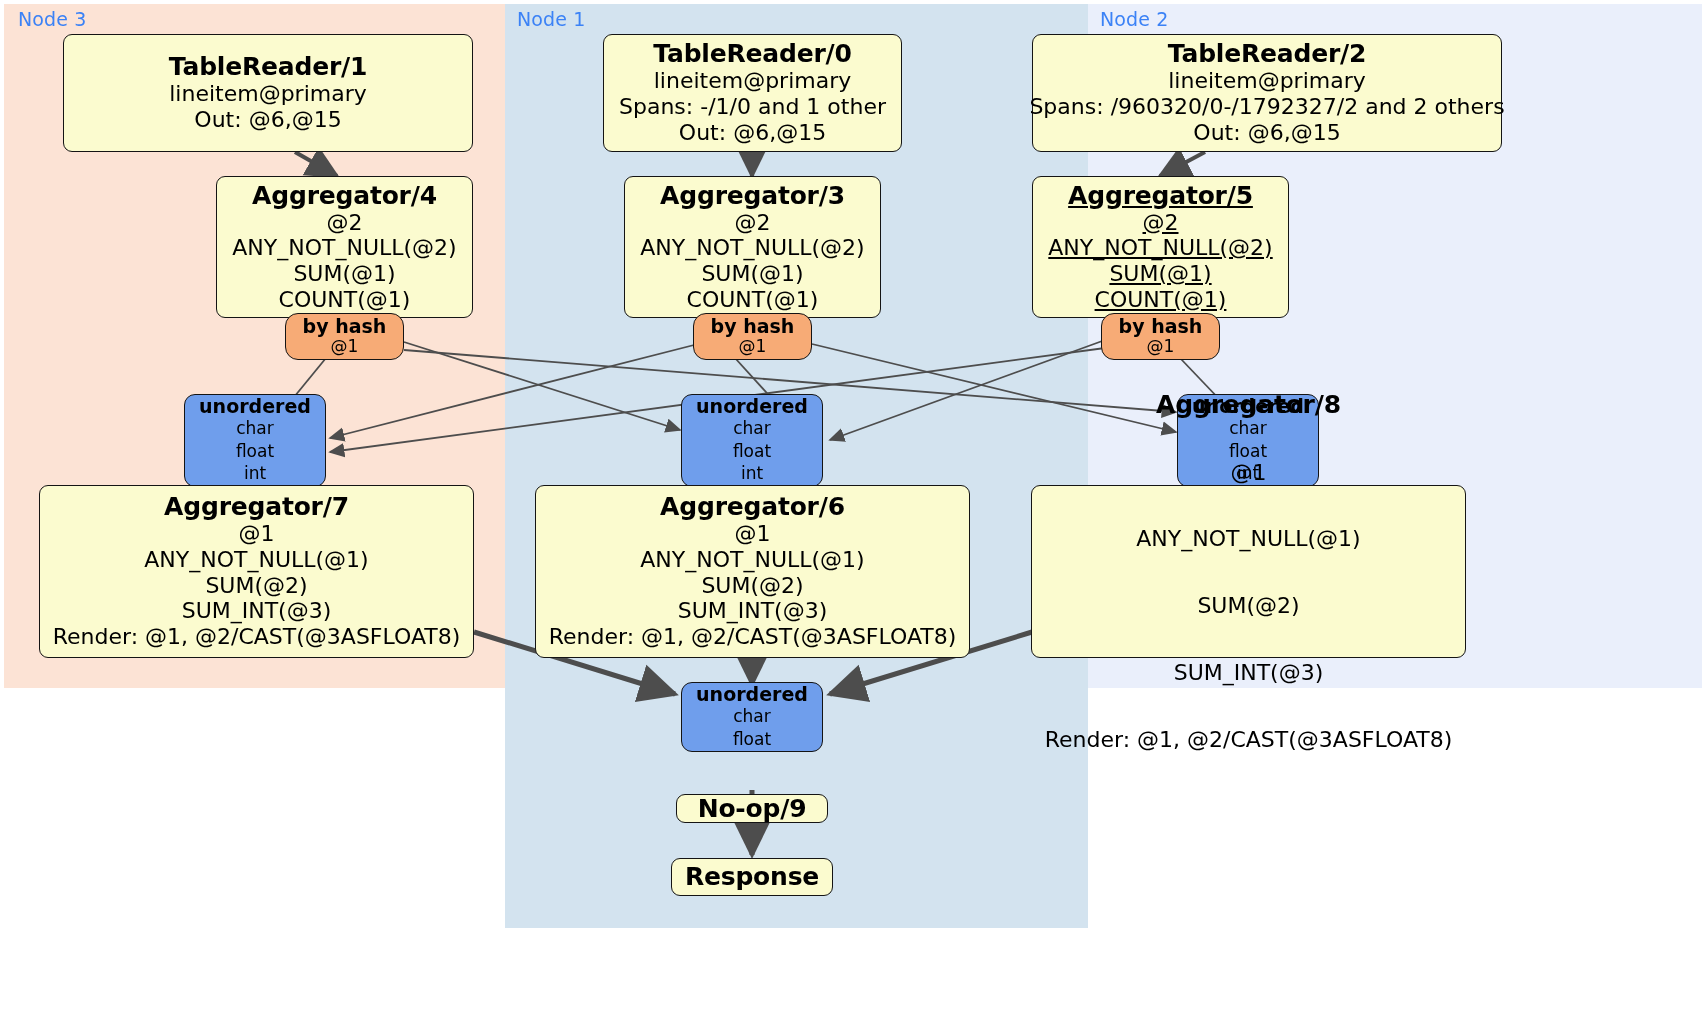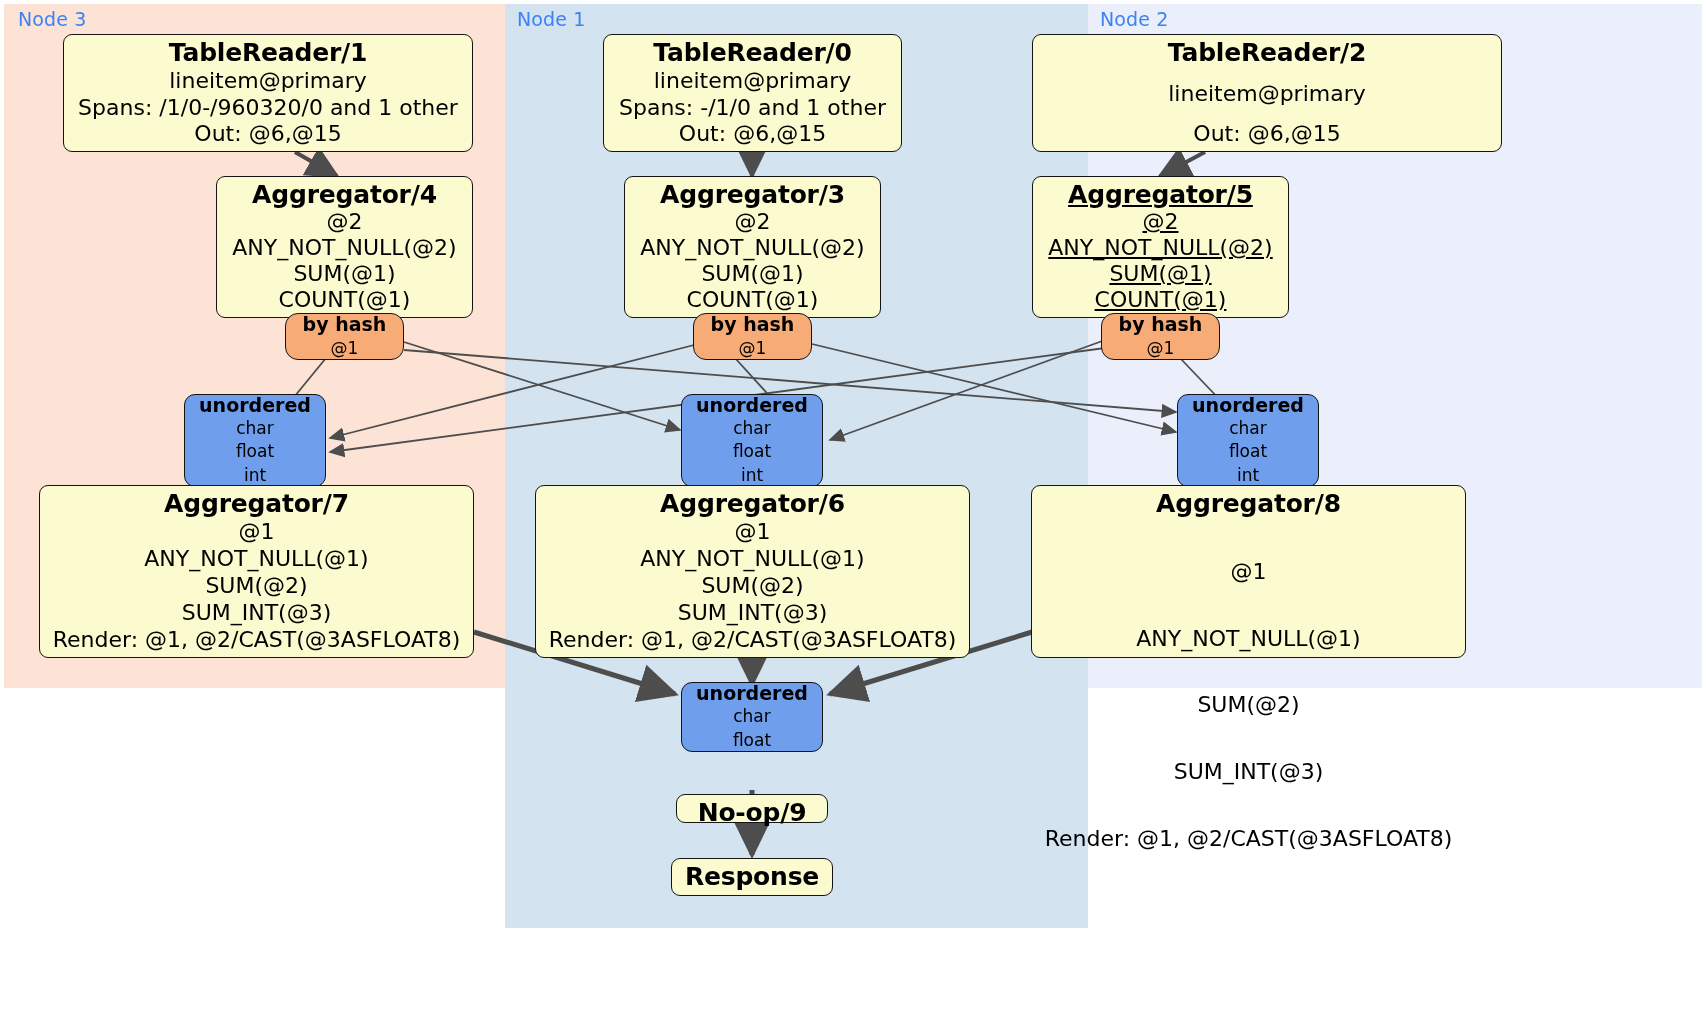--- a/index.html
+++ b/index.html
@@ -39,21 +39,21 @@
     pointer-events: none;
   }
 
   
   .box {
     position: absolute;
     box-sizing: border-box;
     display: flex;
     flex-direction: column;
     align-items: center;
-    justify-content: space-between;
+    justify-content: center;
     text-align: center;
     color: #000;
   }
 
   .proc {
     background: #fbfbcf;
     border: 1.6px solid #141414;
     border-radius: 9px;
     padding: 4px 10px;
   }
@@ -148,34 +148,34 @@
     <path d="M474,632 L675,694" stroke="#4d4d4d" stroke-width="5" fill="none" marker-end="url(#arw)"></path>
     <path d="M752,658 L752,684" stroke="#4d4d4d" stroke-width="5" fill="none" marker-end="url(#arw)"></path>
     <path d="M1032,632 L830,694" stroke="#4d4d4d" stroke-width="5" fill="none" marker-end="url(#arw)"></path>
 
     <path d="M752,790 L752,855" stroke="#4d4d4d" stroke-width="5" fill="none" marker-end="url(#arw)"></path>
   </svg>
 
   <div class="box proc" style="left:63px; top:34px; width:410px; height:118px;">
     <div class="title">TableReader/1</div>
     <div class="line">lineitem@primary</div>
-    <div class="line">Spans: /1/0-/960320/0 and 1 other</div>
     <div class="line">Out: @6,@15</div>
   </div>
 
   <div class="box proc" style="left:603px; top:34px; width:299px; height:118px;">
     <div class="title">TableReader/0</div>
     <div class="line">lineitem@primary</div>
     <div class="line">Spans: -/1/0 and 1 other</div>
     <div class="line">Out: @6,@15</div>
   </div>
 
   <div class="box proc" style="left:1032px; top:34px; width:470px; height:118px;">
     <div class="title">TableReader/2</div>
     <div class="line">lineitem@primary</div>
+    <div class="line">Spans: /960320/0-/1792327/2 and 2 others</div>
     <div class="line">Out: @6,@15</div>
   </div>
 
   <div class="box proc" style="left:216px; top:176px; width:257px; height:142px;">
     <div class="title">Aggregator/4</div>
     <div class="line">@2</div>
     <div class="line">ANY_NOT_NULL(@2)</div>
     <div class="line">SUM(@1)</div>
     <div class="line">COUNT(@1)</div>
   </div>

